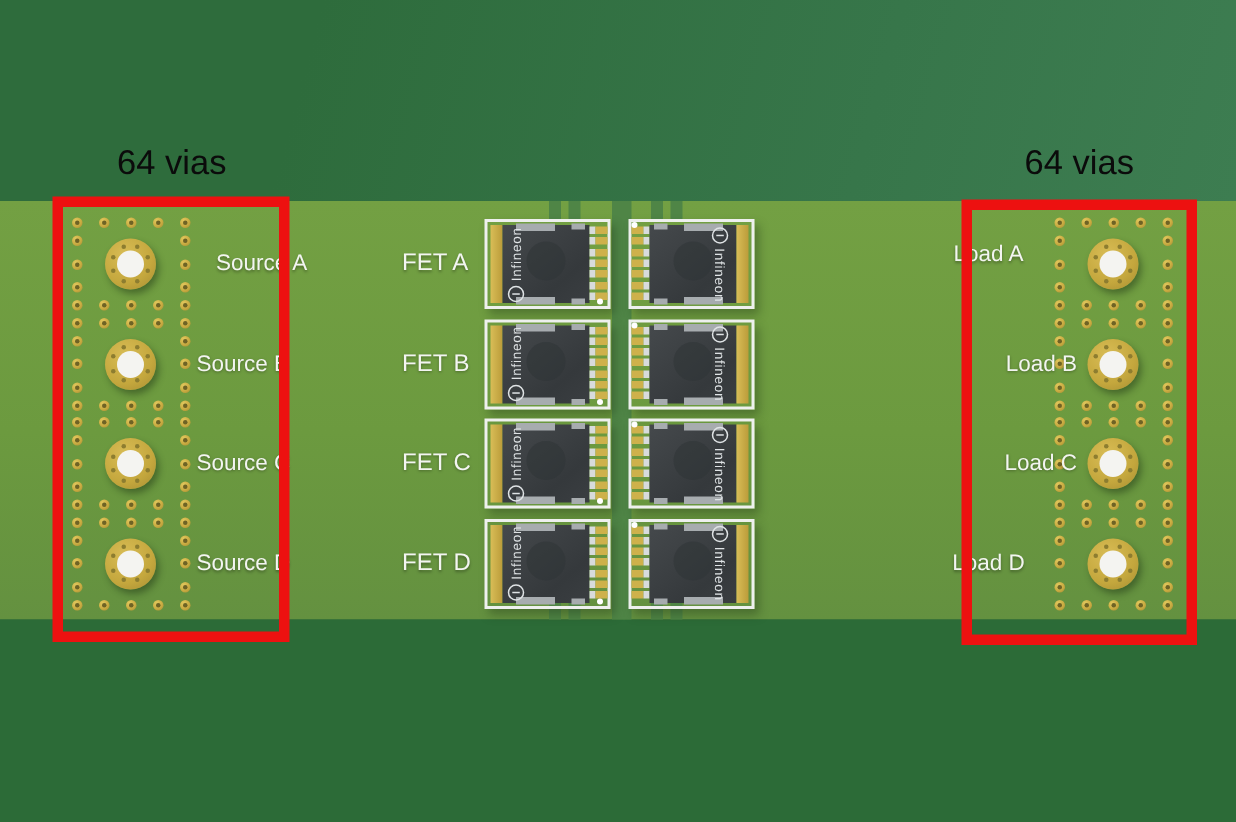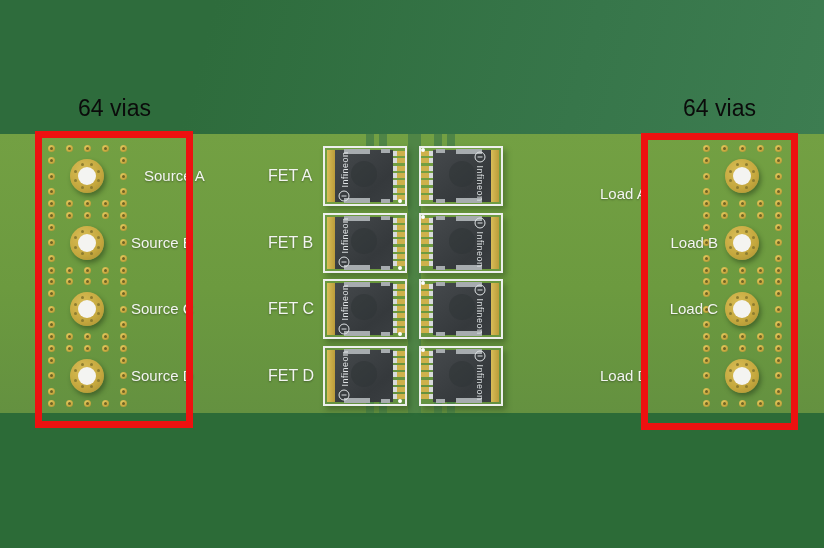--- a/index.html
+++ b/index.html
@@ -273,30 +273,30 @@
         <div class="pad-dot" style="left: 20.0922px; top: 26.5866px;"></div>
         <div class="pad-dot" style="left: 10.9078px; top: 26.5866px;"></div>
         <div class="pad-dot" style="left: 4.41345px; top: 20.0922px;"></div>
         <div class="pad-dot" style="left: 4.41345px; top: 10.9078px;"></div>
         <div class="pad-dot" style="left: 10.9078px; top: 4.41345px;"></div>
         <div class="pad-dot" style="left: 20.0922px; top: 4.41345px;"></div>
         <div class="pad-dot" style="left: 26.5866px; top: 10.9078px;"></div>
       </div>
       <div class="board-label" style="left: 144px; top: 166px;">Source A</div>
       <div class="board-label fet-label" style="left: 268px; top: 166px;">FET A</div>
-      <div class="board-label" style="left: 600px; top: 184px; width: 118px; text-align: left;">Load A</div>
+      <div class="board-label" style="left: 600px; top: 160px; width: 118px; text-align: center;">Load A</div>
       <div class="board-label" style="left: 131px; top: 232.5px;">Source B</div>
       <div class="board-label fet-label" style="left: 268px; top: 232.5px;">FET B</div>
       <div class="board-label" style="left: 600px; top: 232.5px; width: 118px; text-align: right;">Load B</div>
       <div class="board-label" style="left: 131px; top: 299px;">Source C</div>
       <div class="board-label fet-label" style="left: 268px; top: 299px;">FET C</div>
       <div class="board-label" style="left: 600px; top: 299px; width: 118px; text-align: right;">Load C</div>
       <div class="board-label" style="left: 131px; top: 365.5px;">Source D</div>
       <div class="board-label fet-label" style="left: 268px; top: 365.5px;">FET D</div>
-      <div class="board-label" style="left: 600px; top: 365.5px; width: 118px; text-align: left;">Load D</div>
+      <div class="board-label" style="left: 600px; top: 365.5px; width: 118px; text-align: center;">Load D</div>
       <div class="pkg" style="left: 322.5px; top: 146px;">
         <div class="gold-strip" style="left: 2px;"></div>
         <div class="pkg-body" style="left: 10px;"></div>
         <div class="pkg-circle" style="left: 26px;"></div>
         <div class="gray-tab" style="left: 19px; top: 1px; width: 26px;"></div>
         <div class="gray-tab" style="left: 19px; top: 50px; width: 26px;"></div>
         <div class="gray-tab" style="left: 56px; top: 1px; width: 9px; height: 4px;"></div>
         <div class="gray-tab" style="left: 56px; top: 51px; width: 9px; height: 4px;"></div>
         <div class="pin-s" style="left: 68px; top: 3px;"></div>
         <div class="pin-g" style="left: 72px; top: 3px;"></div>

